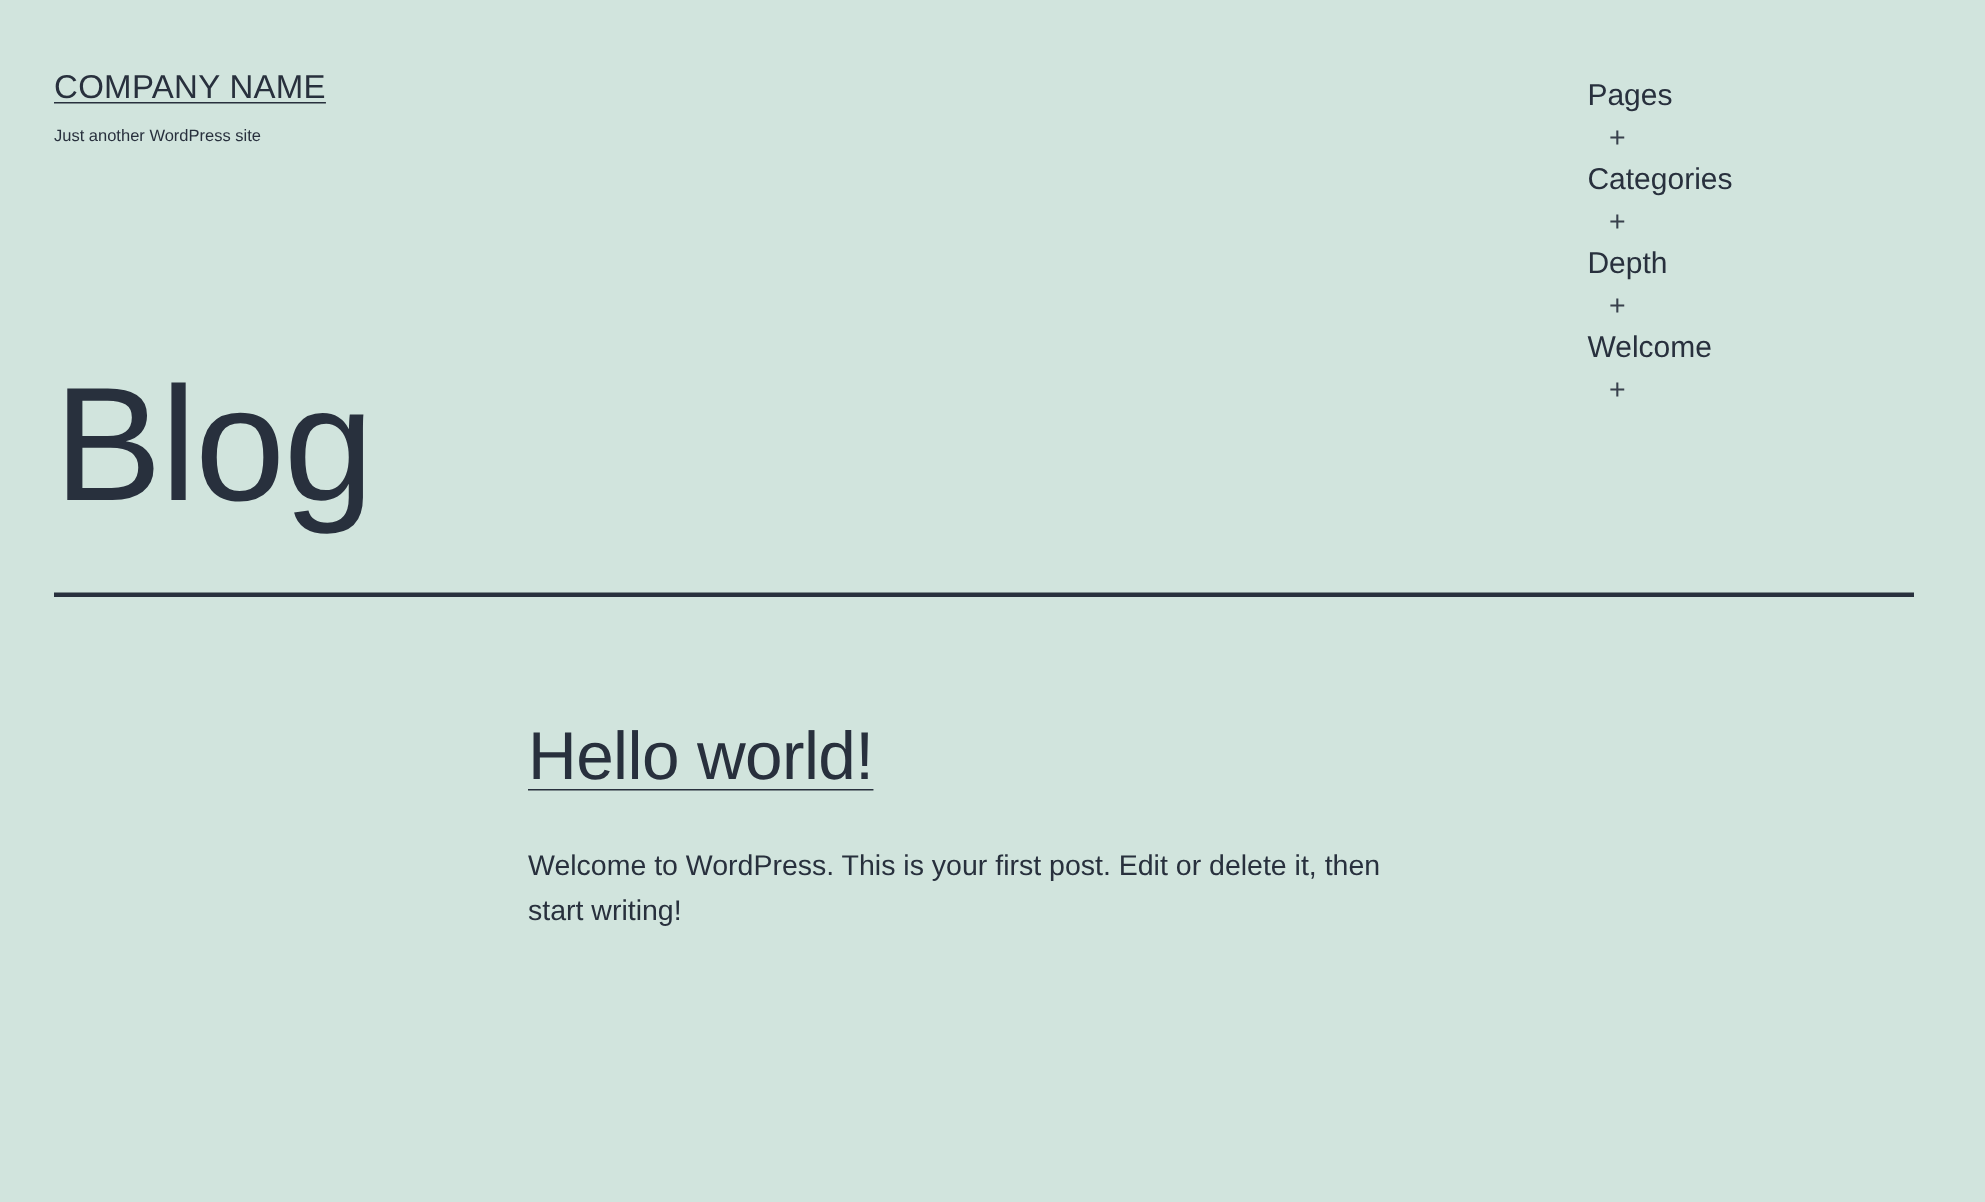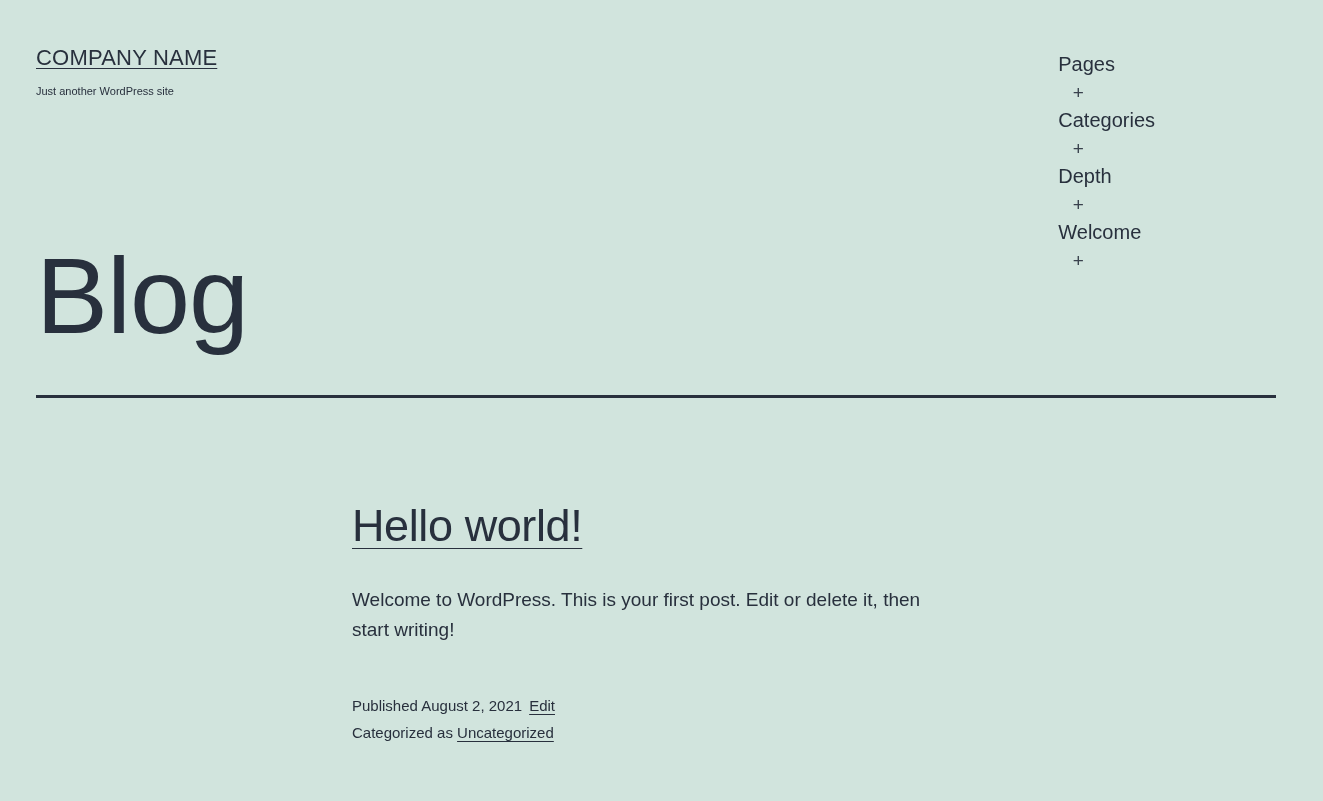--- a/index.html
+++ b/index.html
@@ -128,21 +128,21 @@
     top: 395px;
     width: 1240px;
     height: 3px;
     background: #28303d;
   }
 
   
   .post {
     position: absolute;
     left: 352px;
-    top: 498px;
+    top: 476px;
     width: 620px;
   }
   .post-title {
     margin: 0;
     font-size: 45px;
     line-height: 56px;
     font-weight: 400;
     letter-spacing: -0.4px;
   }
   .post-title-link {
@@ -222,24 +222,15 @@
   </div>
   <div class="title-rule"></div>
 
   <article class="post">
     <h2 class="post-title">
       <a class="post-title-link">Hello world!</a>
     </h2>
 
     <p class="post-excerpt">Welcome to WordPress. This is your first post. Edit or delete it, then start writing!</p>
 
-    <div class="post-meta">
-      <div class="meta-line">
-        <span>Published August 2, 2021</span><span class="meta-sep"></span><a class="meta-link">Edit</a>
-      </div>
-      <div class="meta-line">
-        <span>Categorized as</span>
-        <a class="meta-link">Uncategorized</a>
-      </div>
-    </div>
   </article>
 
 </div>
 
 </body></html>

